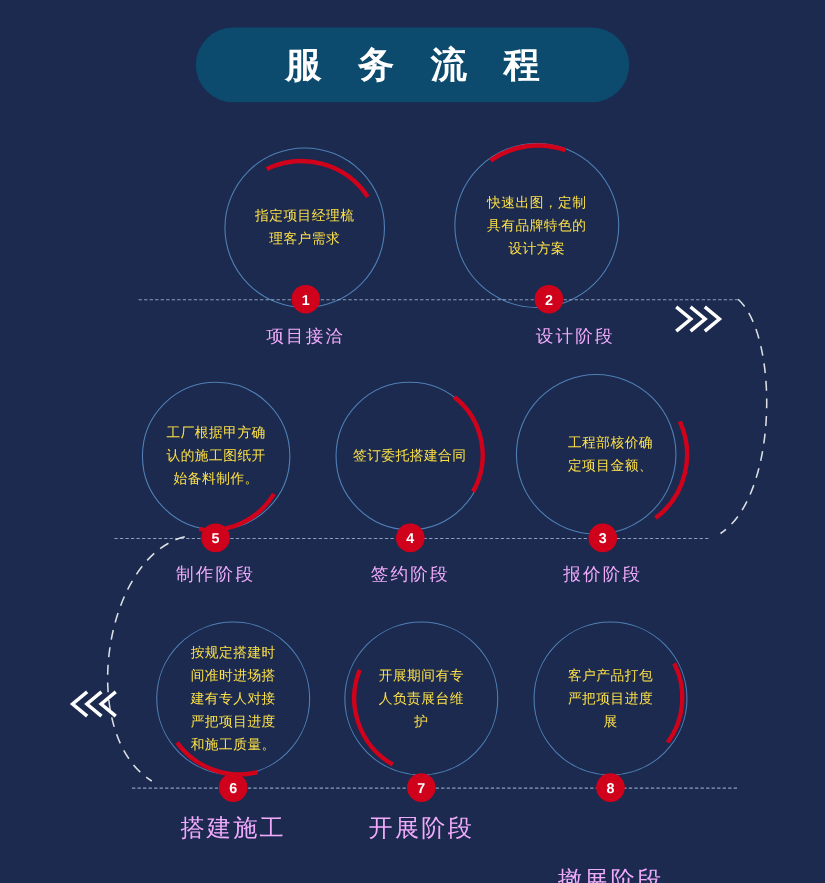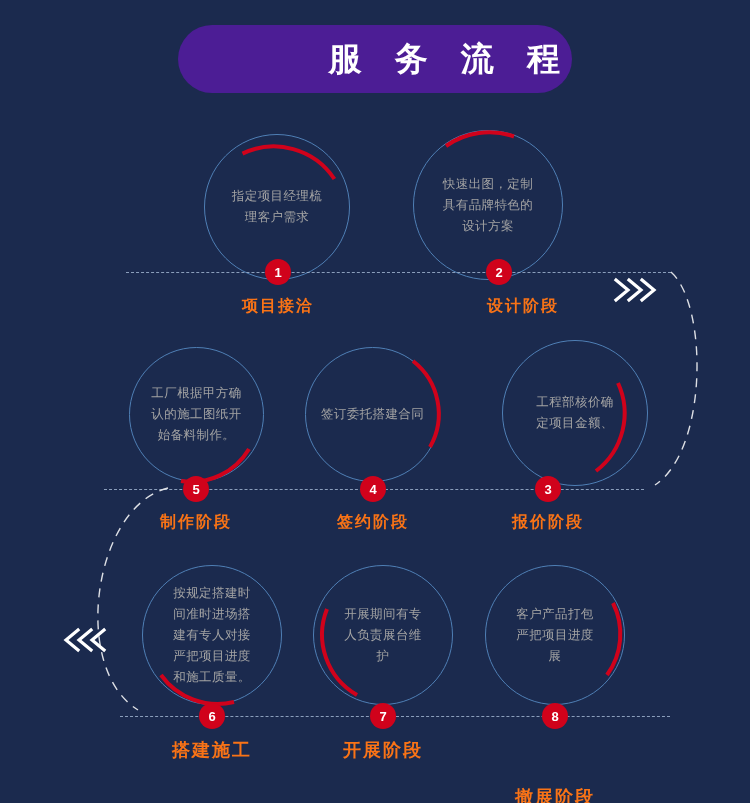--- a/index.html
+++ b/index.html
@@ -17,24 +17,24 @@
   }
 
   
   #title-pill {
     position: absolute;
     left: 178px;
     top: 25px;
     width: 394px;
     height: 68px;
     border-radius: 34px;
-    background: #4c1d95;
+    background: #0c4a6e;
     display: flex;
     align-items: center;
-    justify-content: flex-end;
+    justify-content: center;
     box-sizing: border-box;
   }
   #title-pill .title-text {
     font-size: 33px;
     font-weight: bold;
     letter-spacing: 12px;
     text-indent: 12px;
     color: #ffffff;
     white-space: nowrap;
   }
@@ -46,21 +46,21 @@
     border-radius: 50%;
     border: 1px solid #4f7fb5;
     display: flex;
     align-items: center;
     justify-content: center;
   }
   .ring .ring-text {
     font-size: 12.5px;
     line-height: 21px;
     text-align: center;
-    color: #a3a3a3;
+    color: #fde047;
     width: 82%;
     white-space: pre-line;
     letter-spacing: 0.4px;
   }
 
   
   .arc {
     position: absolute;
     pointer-events: none;
   }
@@ -79,28 +79,28 @@
     font-size: 13px;
     font-weight: bold;
     color: #ffffff;
     z-index: 6;
   }
 
   
   .stage-label {
     position: absolute;
     font-size: 16px;
-    font-weight: bold;
-    color: #f97316;
+    font-weight: normal;
+    color: #f0abfc;
     letter-spacing: 2px;
     white-space: nowrap;
     transform: translateX(-50%);
     z-index: 6;
   }
-  .stage-label.big { font-size: 18px; }
+  .stage-label.big { font-size: 22px; }
 
   
   .dash-row {
     position: absolute;
     height: 0;
     border-top: 1px dashed #9fb3cf;
     opacity: .85;
     z-index: 1;
   }
 
@@ -179,21 +179,21 @@
 
 <div class="ring" style="left:305px; top:347px; width:135px; height:135px;">
   <span class="ring-text">签订委托搭建合同</span>
 </div>
 <div class="arc" style="left:305px; top:347px; width:135px; height:135px;">
   <svg width="135" height="135" viewBox="0 0 135 135">
     <path d="M 108.0 14.0 A 67 67 0 0 1 125.0 100.0" fill="none" stroke="#d0021b" stroke-width="4"></path>
   </svg>
 </div>
 
-<div class="ring" style="left:502px; top:340px; width:146px; height:146px;">
+<div class="ring" style="left:469px; top:340px; width:146px; height:146px;justify-content:flex-end;">
   <span class="ring-text">工程部核价确
 定项目金额、</span>
 </div>
 <div class="arc" style="left:482px; top:340px; width:146px; height:146px;">
   <svg width="146" height="146" viewBox="0 0 146 146">
     <path d="M 136.0 43.0 A 72.5 72.5 0 0 1 114.0 131.0" fill="none" stroke="#d0021b" stroke-width="4"></path>
   </svg>
 </div>
 
 <div class="dash-row" style="left:104px; top:489px; width:540px;"></div>

